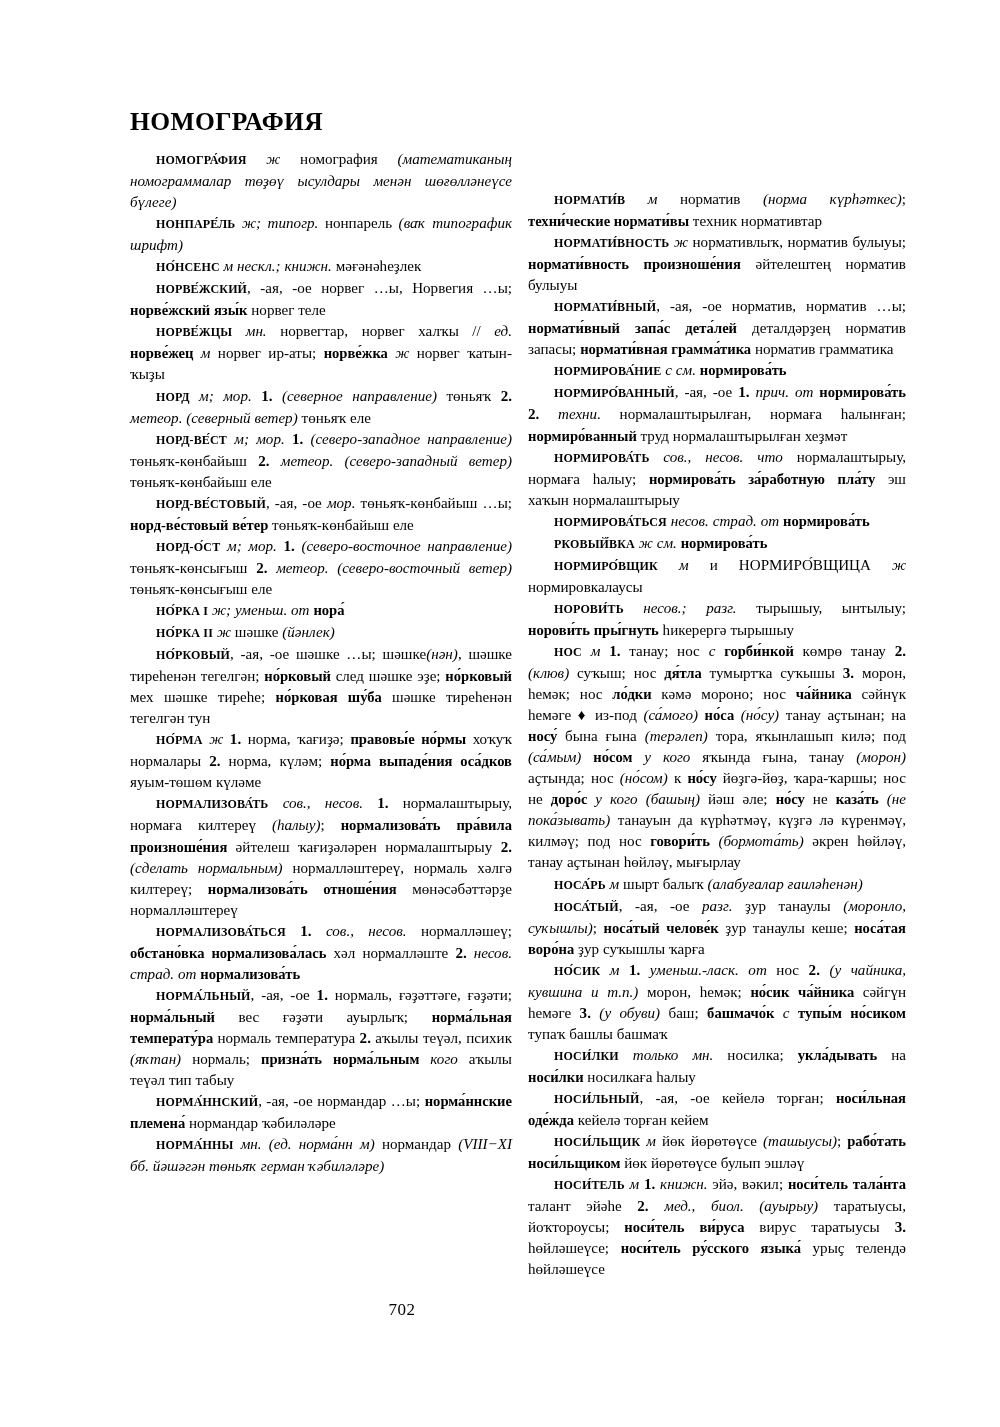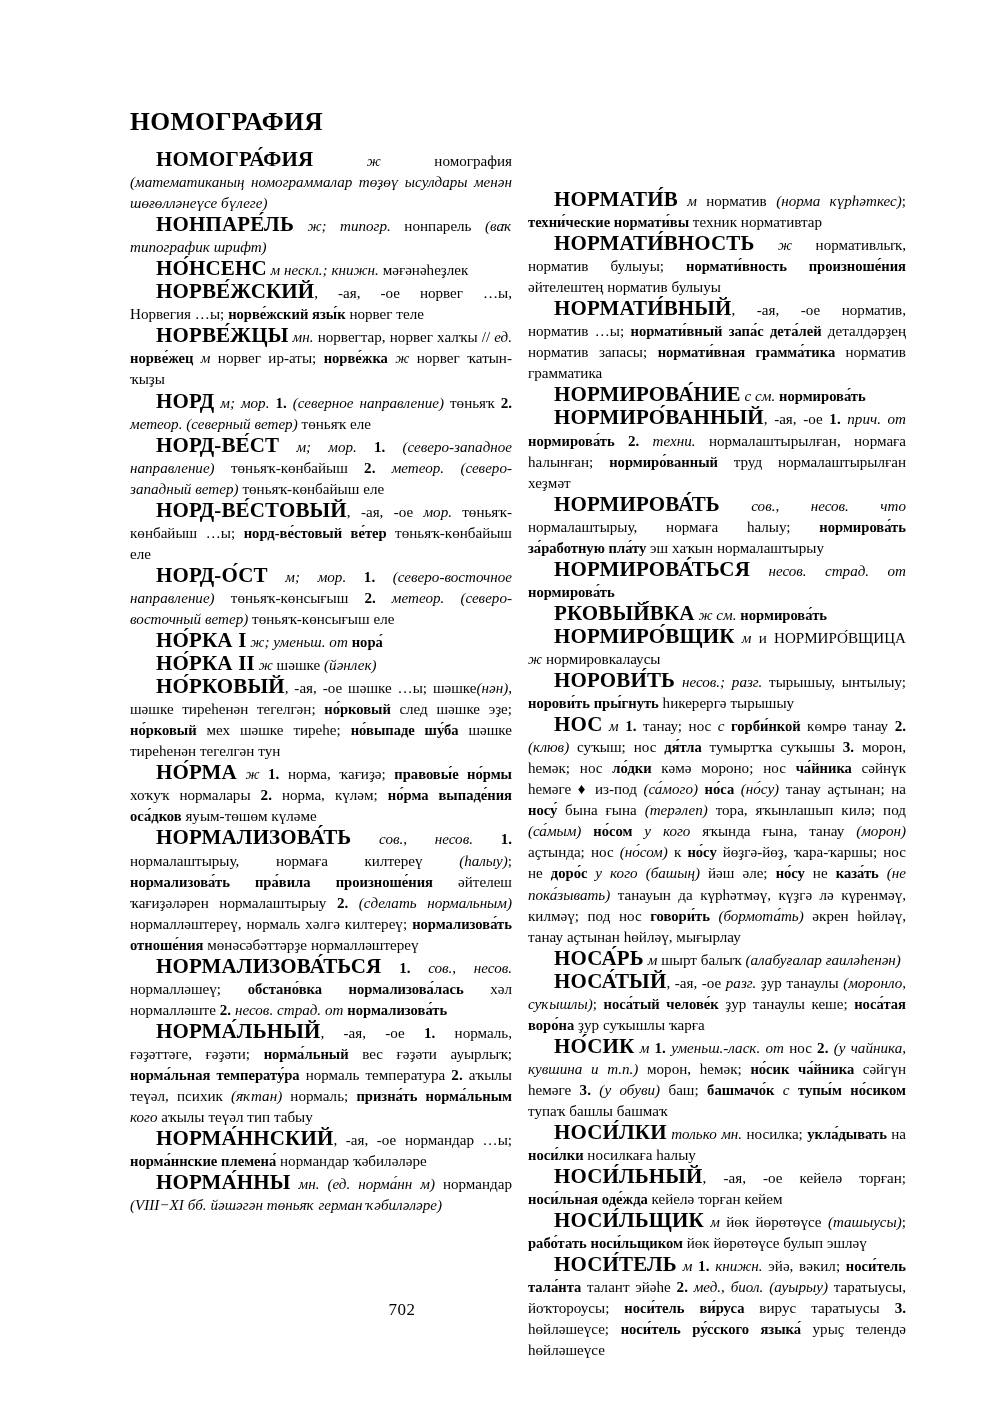--- a/index.html
+++ b/index.html
@@ -50,21 +50,21 @@
     text-align: justify;
     text-justify: inter-word;
     text-indent: 26px;
     margin: 0;
     hyphens: manual;
     word-spacing: 0.1px;
   }
   
   .hw {
     font-weight: bold;
-    font-size: 21px;
+    font-size: 12px;
     letter-spacing: 0.15px;
   }
   
   .ph {
     font-weight: bold;
     font-size: 14.6px;
   }
   
   .it { font-style: italic; }
   
@@ -97,21 +97,21 @@
         <p class="entry"><span class="hw">НОНПАРЕ́ЛЬ</span> <span class="it">ж; типогр. </span>нонпарель <span class="itg">(ваҡ типографик шрифт)</span></p>
         <p class="entry"><span class="hw">НО́НСЕНС</span> <span class="it">м нескл.; книжн. </span>мәғәнәһеҙлек</p>
         <p class="entry"><span class="hw">НОРВЕ́ЖСКИЙ</span>, -ая, -ое норвег …ы, Норвегия …ы; <span class="ph">норве́жский язы́к </span>норвег теле</p>
         <p class="entry"><span class="hw">НОРВЕ́ЖЦЫ</span> <span class="it">мн. </span>норвегтар, норвег халҡы // <span class="it">ед. </span><span class="ph">норве́жец </span><span class="it">м </span>норвег ир-аты; <span class="ph">норве́жка </span><span class="it">ж </span>норвег ҡатын-ҡыҙы</p>
         <p class="entry"><span class="hw">НОРД</span> <span class="it">м; мор. </span><span class="num">1. </span><span class="itg">(северное направление)</span> төньяҡ <span class="num">2. </span><span class="it">метеор. </span><span class="itg">(северный ветер)</span> төньяҡ еле</p>
         <p class="entry"><span class="hw">НОРД-ВЕ́СТ</span> <span class="it">м; мор. </span><span class="num">1. </span><span class="itg">(северо-западное направление)</span> төньяҡ-көнбайыш <span class="num">2. </span><span class="it">метеор. </span><span class="itg">(северо-западный ветер)</span> төньяҡ-көнбайыш еле</p>
         <p class="entry"><span class="hw">НОРД-ВЕ́СТОВЫЙ</span>, -ая, -ое <span class="it">мор. </span>төньяҡ-көнбайыш …ы; <span class="ph">норд-ве́стовый ве́тер </span>төньяҡ-көнбайыш еле</p>
         <p class="entry"><span class="hw">НОРД-О́СТ</span> <span class="it">м; мор. </span><span class="num">1. </span><span class="itg">(северо-восточное направление)</span> төньяҡ-көнсығыш <span class="num">2. </span><span class="it">метеор. </span><span class="itg">(северо-восточный ветер)</span> төньяҡ-көнсығыш еле</p>
         <p class="entry"><span class="hw">НО́РКА I</span> <span class="it">ж; уменьш. от </span><span class="ph">нора́</span></p>
         <p class="entry"><span class="hw">НО́РКА II</span> <span class="it">ж </span>шәшке <span class="itg">(йәнлек)</span></p>
-        <p class="entry"><span class="hw">НО́РКОВЫЙ</span>, -ая, -ое шәшке …ы; шәшке<span class="itg">(нән)</span>, шәшке тиреһенән тегелгән; <span class="ph">но́рковый </span>след шәшке эҙе; <span class="ph">но́рковый </span>мех шәшке тиреһе; <span class="ph">но́выпаде шу́ба </span>шәшке тиреһенән тегелгән тун</p>
+        <p class="entry"><span class="hw">НО́РКОВЫЙ</span>, -ая, -ое шәшке …ы; шәшке<span class="itg">(нән)</span>, шәшке тиреһенән тегелгән; <span class="ph">но́рковый </span>след шәшке эҙе; <span class="ph">но́рковый </span>мех шәшке тиреһе; <span class="ph">но́рковая шу́ба </span>шәшке тиреһенән тегелгән тун</p>
         <p class="entry"><span class="hw">НО́РМА</span> <span class="it">ж </span><span class="num">1. </span>норма, ҡағиҙә; <span class="ph">правовы́е но́рмы </span>хоҡуҡ нормалары <span class="num">2. </span>норма, күләм; <span class="ph">но́рма выпаде́ния оса́дков </span>яуым-төшөм күләме</p>
         <p class="entry"><span class="hw">НОРМАЛИЗОВА́ТЬ</span> <span class="it">сов., несов. </span><span class="num">1. </span>нормалаштырыу, нормаға килтереү <span class="itg">(һалыу)</span>; <span class="ph">нормализова́ть пра́вила произноше́ния </span>әйтелеш ҡағиҙәләрен нормалаштырыу <span class="num">2. </span><span class="itg">(сделать нормальным)</span> нормалләштереү, нормаль хәлгә килтереү; <span class="ph">нормализова́ть отноше́ния </span>мөнәсәбәттәрҙе нормалләштереү</p>
         <p class="entry"><span class="hw">НОРМАЛИЗОВА́ТЬСЯ</span> <span class="num">1. </span><span class="it">сов., несов. </span>нормалләшеү; <span class="ph">обстано́вка нормализова́лась </span>хәл нормалләште <span class="num">2. </span><span class="it">несов. страд. от </span><span class="ph">нормализова́ть</span></p>
         <p class="entry"><span class="hw">НОРМА́ЛЬНЫЙ</span>, -ая, -ое <span class="num">1. </span>нормаль, ғәҙәттәге, ғәҙәти; <span class="ph">норма́льный </span>вес ғәҙәти ауырлыҡ; <span class="ph">норма́льная температу́ра </span>нормаль температура <span class="num">2. </span>аҡылы теүәл, психик <span class="itg">(яҡтан)</span> нормаль; <span class="ph">призна́ть норма́льным </span><span class="it">кого </span>аҡылы теүәл тип табыу</p>
         <p class="entry"><span class="hw">НОРМА́ННСКИЙ</span>, -ая, -ое нормандар …ы; <span class="ph">норма́ннские племена́ </span>нормандар ҡәбиләләре</p>
         <p class="entry"><span class="hw">НОРМА́ННЫ</span> <span class="it">мн. </span><span class="itg">(ед. норма́нн м)</span> нормандар <span class="itg">(VIII−XI бб. йәшәгән төньяҡ герман ҡәбиләләре)</span></p>
       </div>
     <div class="col col-right">
         <p class="entry"><span class="hw">НОРМАТИ́В</span> <span class="it">м </span>норматив <span class="itg">(норма күрһәткес)</span>; <span class="ph">техни́ческие нормати́вы </span>техник нормативтар</p>
         <p class="entry"><span class="hw">НОРМАТИ́ВНОСТЬ</span> <span class="it">ж </span>нормативлыҡ, норматив булыуы; <span class="ph">нормати́вность произноше́ния </span>әйтелештең норматив булыуы</p>

